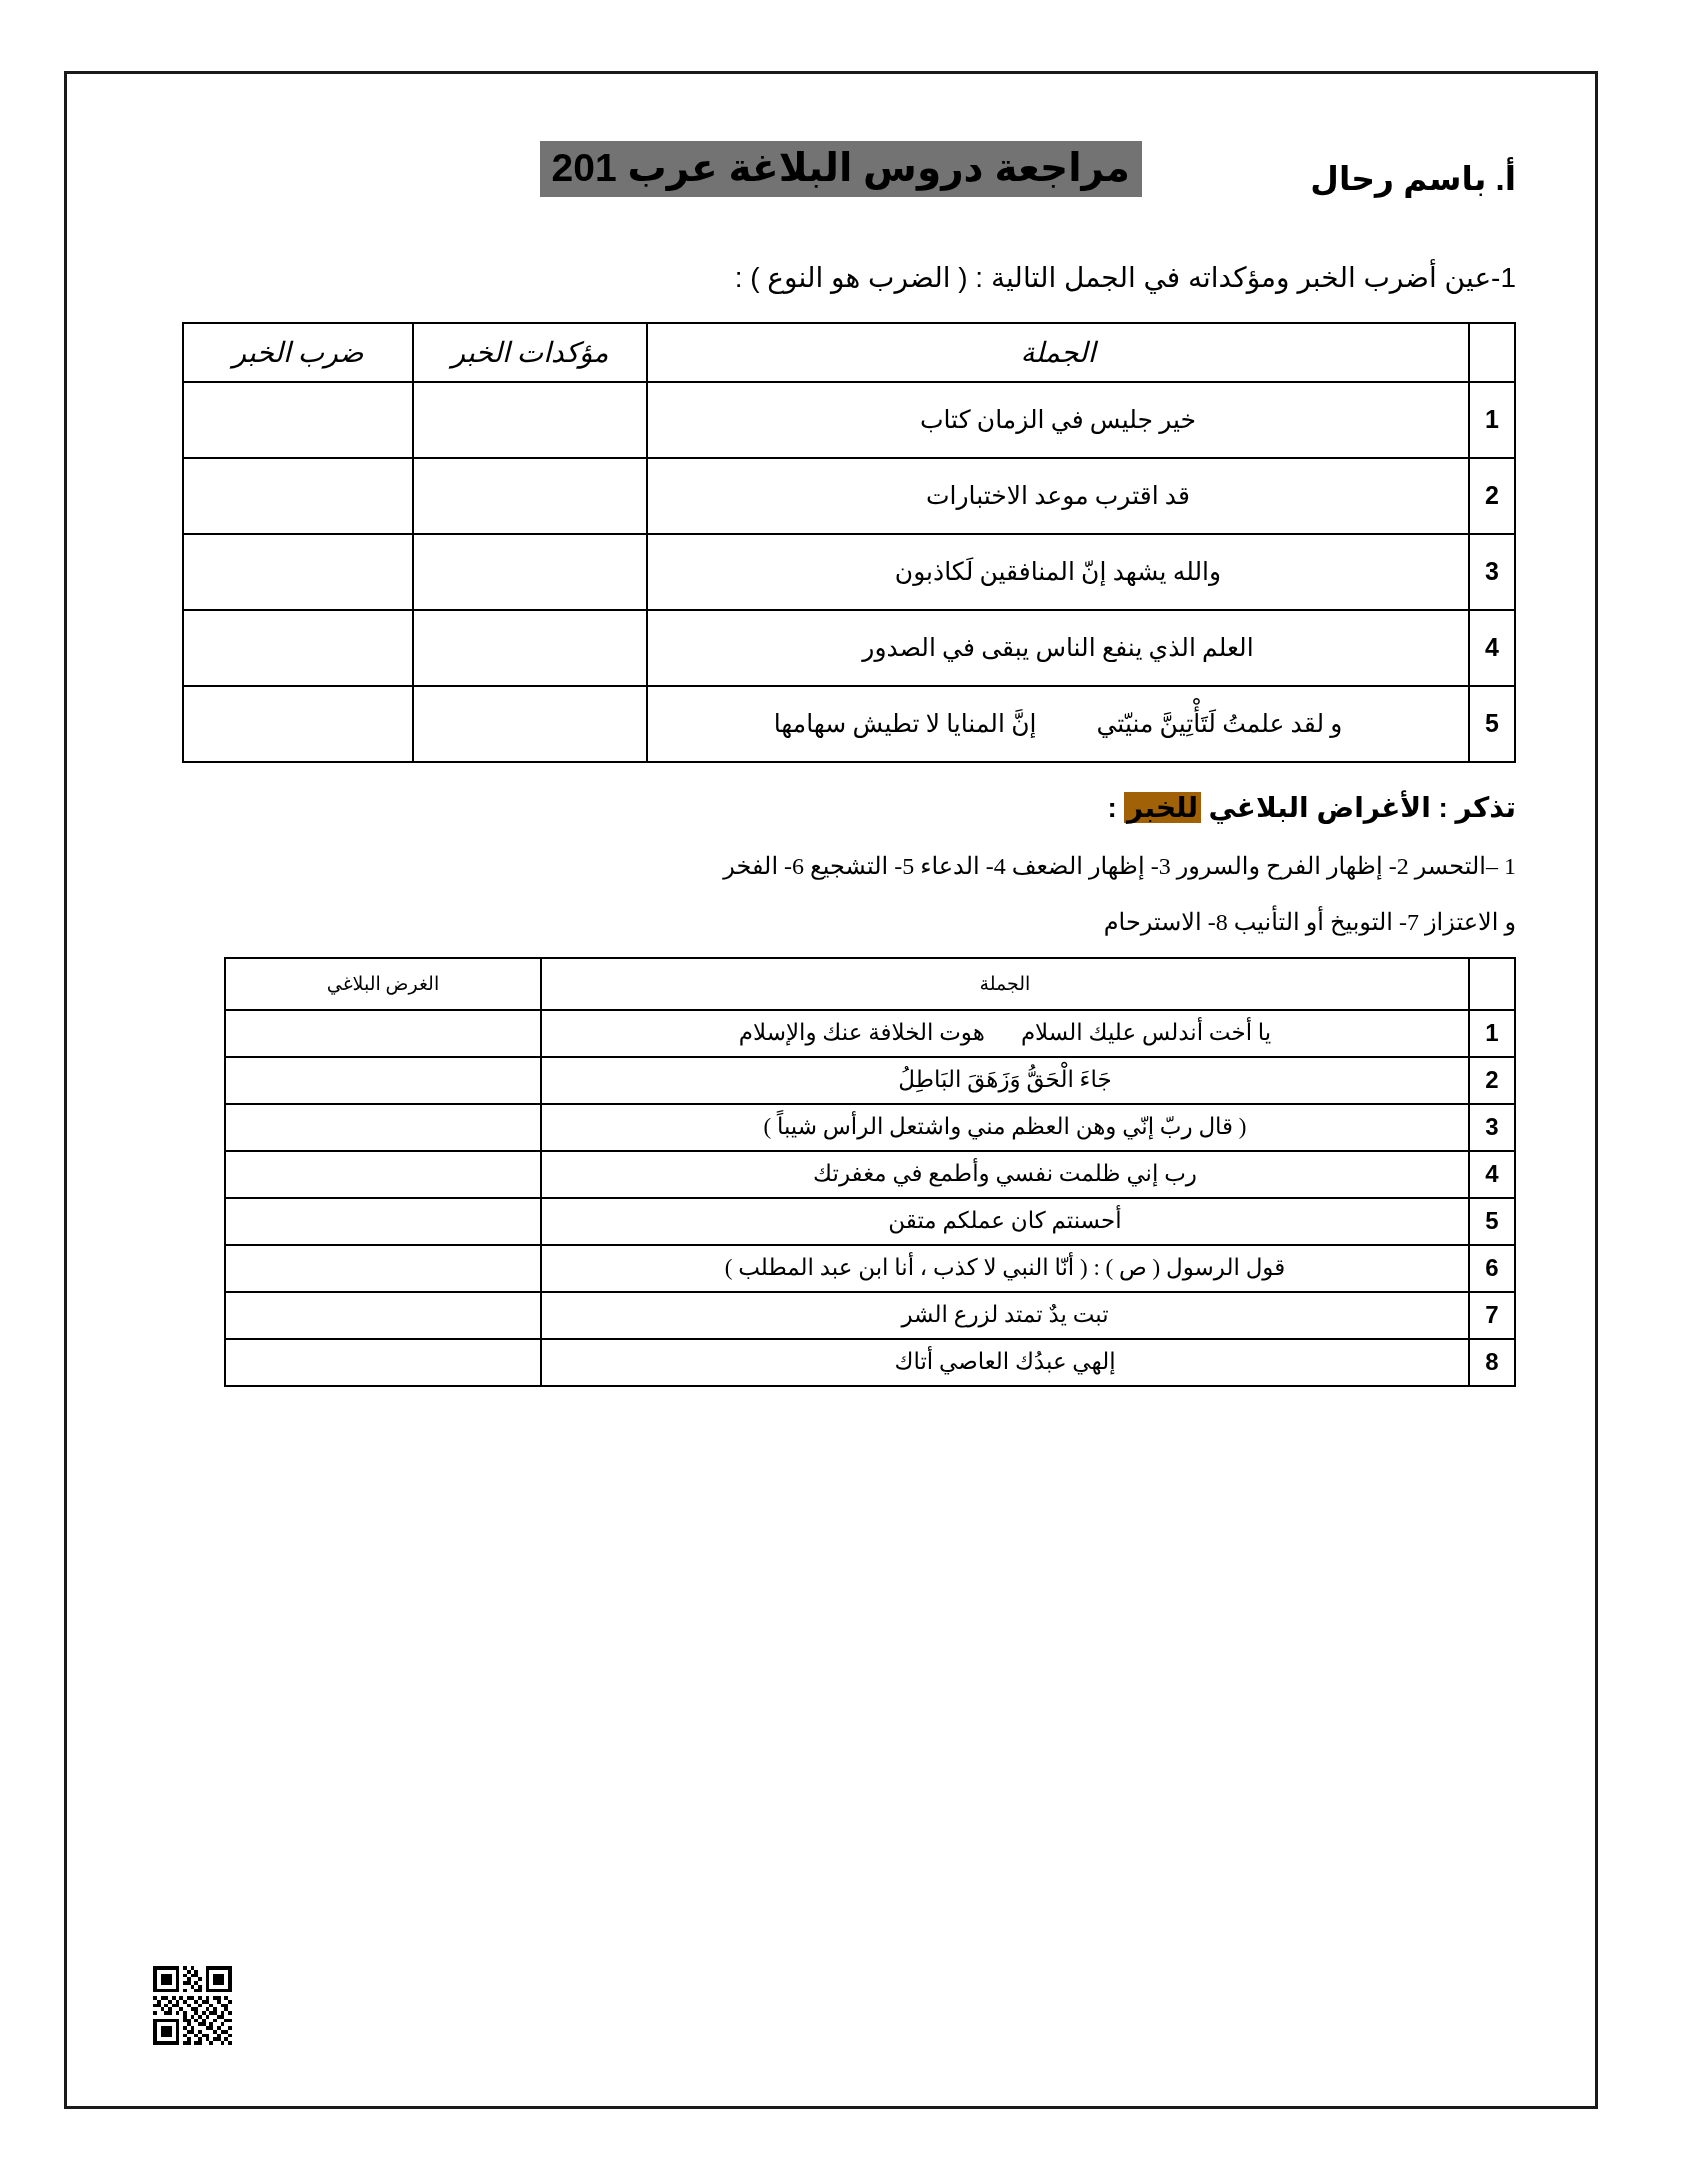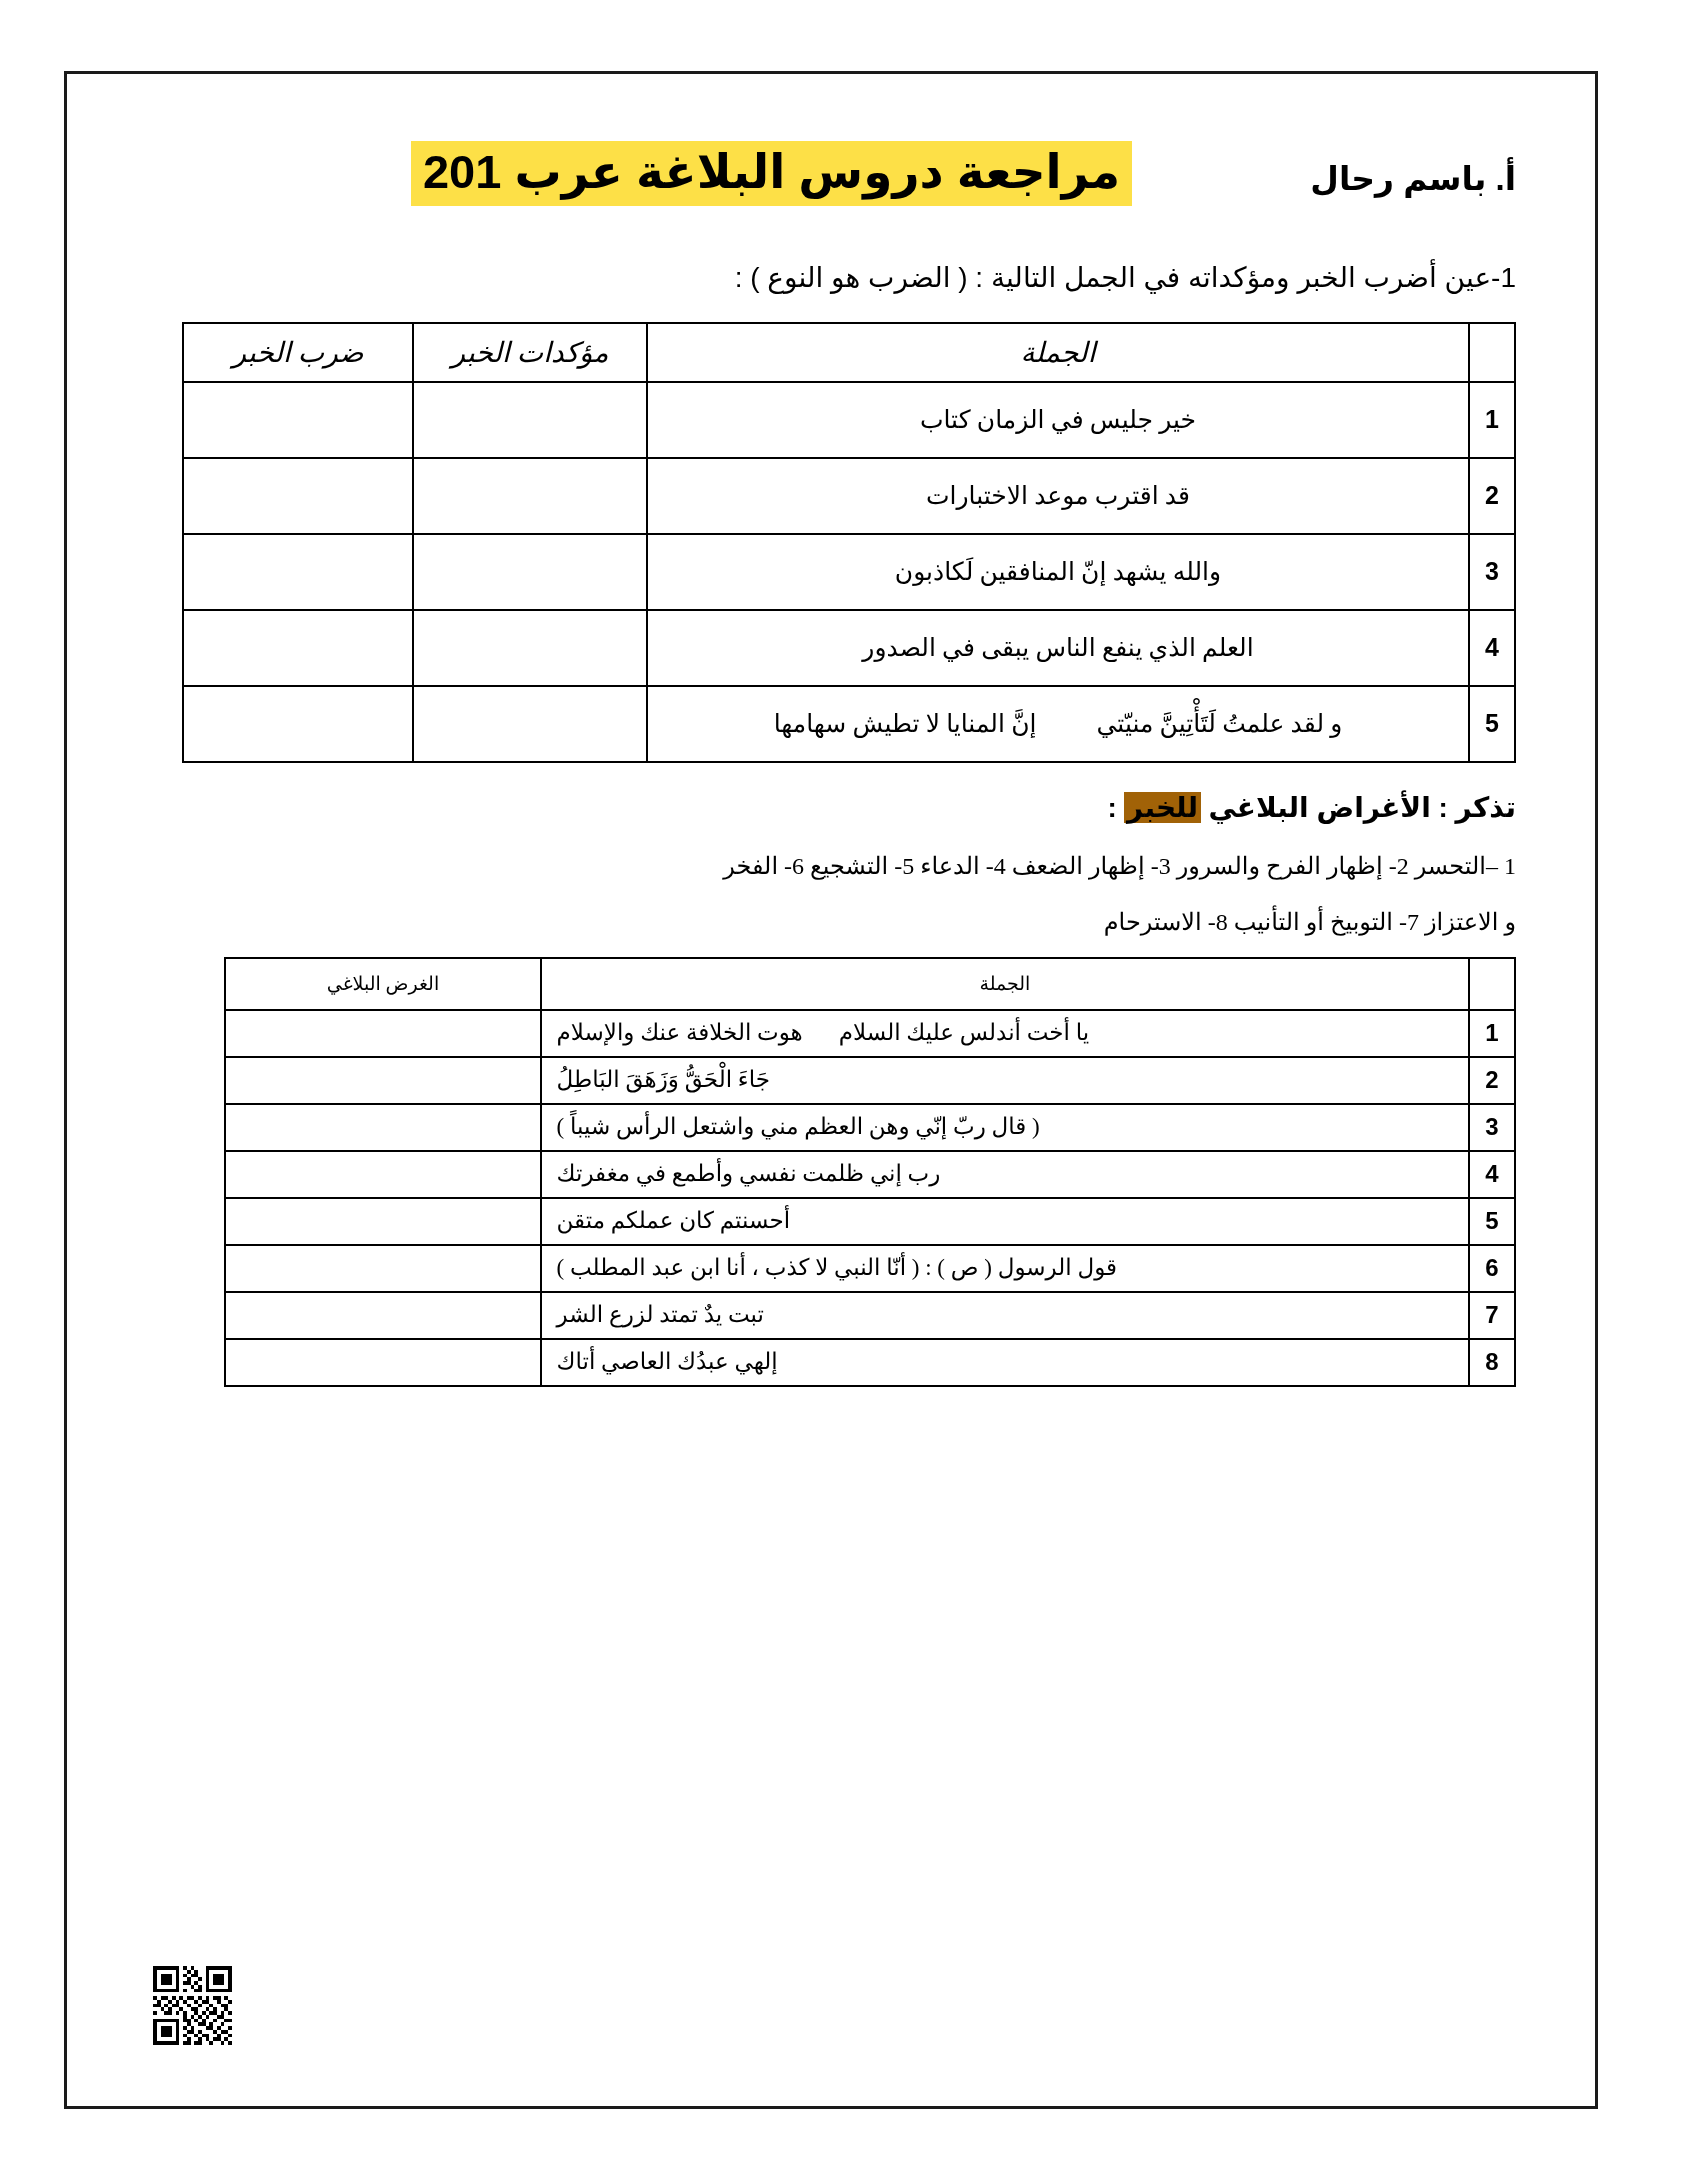--- a/index.html
+++ b/index.html
@@ -46,26 +46,26 @@
     position: absolute;
     right: 0;
     top: 45px;
     font-size: 33px;
     font-weight: bold;
     font-family: "Liberation Sans", "DejaVu Sans", sans-serif;
     letter-spacing: 0;
   }
   .doc-title {
     position: absolute;
-    right: 384px;
+    right: 374px;
     top: 26.5px;
-    font-size: 47px;
+    font-size: 39px;
     font-weight: bold;
     font-family: "Liberation Sans", "DejaVu Sans", sans-serif;
-    background: #fde047;
+    background: #737373;
     padding: 5.3px 12px 8px 12px;
     line-height: 1.12;
     white-space: nowrap;
   }
 
   
   .q-line {
     font-size: 28px;
     font-weight: normal;
     font-family: "Liberation Sans", "DejaVu Sans", sans-serif;
@@ -159,21 +159,21 @@
   }
   #table-exercise-2 tbody td { height: 45px; }
   #table-exercise-2 .num {
     font-size: 24px;
     font-weight: bold;
     text-align: center;
     font-family: "Liberation Sans", "DejaVu Sans", sans-serif;
   }
   #table-exercise-2 .sentence {
     font-size: 23px;
-    text-align: left;
+    text-align: center;
     padding: 0 14.6px;
     line-height: 1.2;
     white-space: nowrap;
   }
 
   .gap { display: inline-block; width: 60px; }
   .gap-sm { display: inline-block; width: 36px; }
 
   
   .qr {

